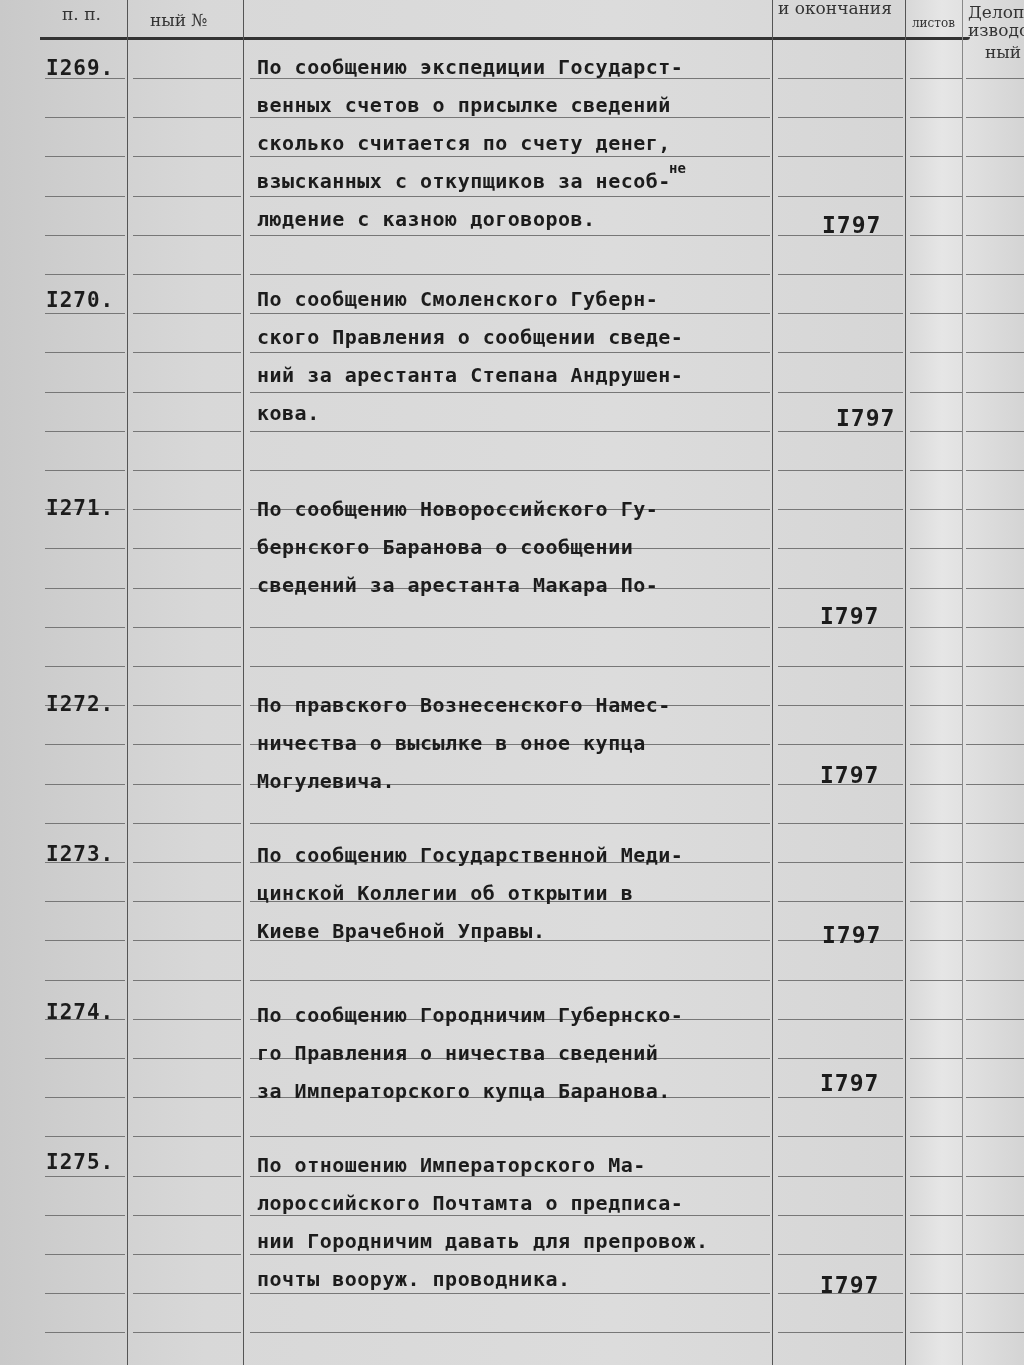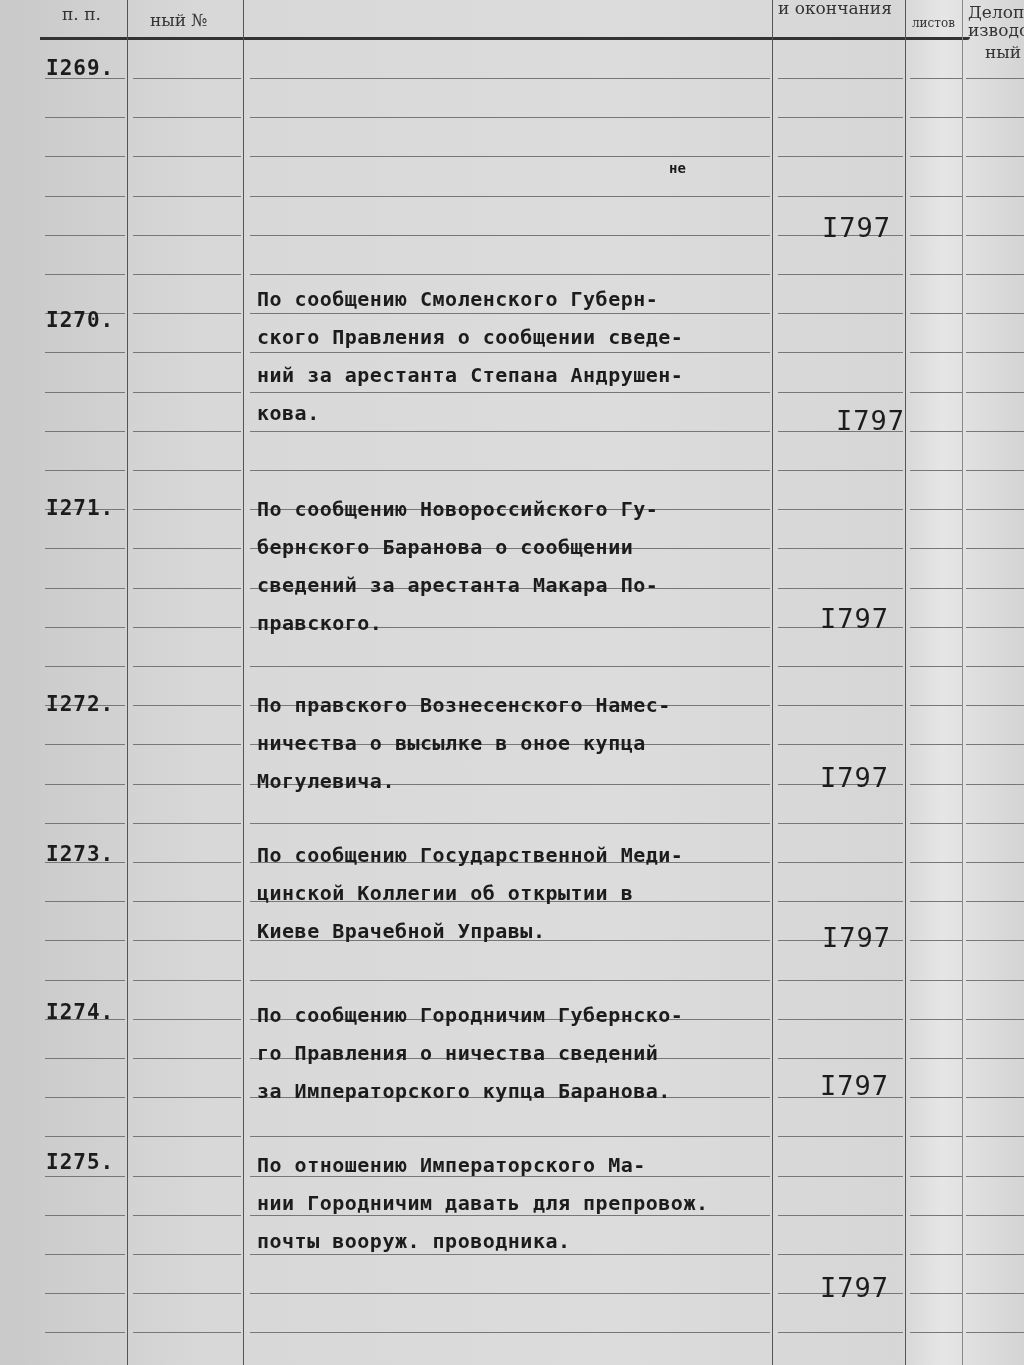--- a/index.html
+++ b/index.html
@@ -27,21 +27,21 @@
     position: absolute; left: 46px; font-size: 21px; font-weight: bold;
     letter-spacing: 1px; color: #1c1c1c;
   }
   .desc {
     position: absolute; left: 257px; width: 520px;
     font-size: 20px; font-weight: bold; line-height: 38px; color: #1c1c1c;
     letter-spacing: 0.5px;
   }
   .desc span { display: block; white-space: nowrap; }
   .year {
-    position: absolute; font-size: 27px; font-weight: normal; color: #1c1c1c; letter-spacing: 1px;
+    position: absolute; font-size: 23px; font-weight: bold; color: #1c1c1c; letter-spacing: 1px;
   }
 </style>
 </head>
 <body>
 
 <div class="page">
 
   <div class="hdr" style="left:62px;top:4px;">п. п.</div>
   <div class="hdr" style="left:150px;top:10px;">ный №</div>
   <div class="hdr" style="left:778px;top:-2px;">и окончания</div>
@@ -253,38 +253,44 @@
       <div class="rule" style="left: 966px; width: 58px; top: 1293px;"></div>
       <div class="rule" style="left: 45px; width: 80px; top: 1332px;"></div>
       <div class="rule" style="left: 133px; width: 108px; top: 1332px;"></div>
       <div class="rule" style="left: 250px; width: 520px; top: 1332px;"></div>
       <div class="rule" style="left: 778px; width: 125px; top: 1332px;"></div>
       <div class="rule" style="left: 910px; width: 52px; top: 1332px;"></div>
       <div class="rule" style="left: 966px; width: 58px; top: 1332px;"></div>
     </div>
 
   <div class="num" style="top:56px;">I269.</div>
+  <div class="desc" style="top:48px;">
+    <span>По сообщению экспедиции Государст-</span>
+    <span>венных счетов о присылке сведений</span>
+    <span>сколько считается по счету денег,</span>
+    <span>взысканных с откупщиков за несоб-</span>
+    <span>людение с казною договоров.</span>
+  </div>
   <div style="position:absolute;left:669px;top:160px;font-size:14px;font-weight:bold;">не</div>
   <div class="year" style="left:822px;top:212px;">I797</div>
 
-  <div class="num" style="top:288px;margin-top:20px;">I270.</div>
+  <div class="num" style="top:288px;">I270.</div>
   <div class="desc" style="top:280px;">
     <span>По сообщению Смоленского Губерн-</span>
     <span>ского Правления о сообщении сведе-</span>
     <span>ний за арестанта Степана Андрушен-</span>
     <span>кова.</span>
   </div>
   <div class="year" style="left:836px;top:405px;">I797</div>
 
   <div class="num" style="top:496px;">I271.</div>
   <div class="desc" style="top:490px;">
     <span>По сообщению Новороссийского Гу-</span>
     <span>бернского Баранова о сообщении</span>
     <span>сведений за арестанта Макара По-</span>
-    <span>правского.</span>
   </div>
   <div class="year" style="left:820px;top:603px;">I797</div>
 
   <div class="num" style="top:692px;">I272.</div>
   <div class="desc" style="top:686px;">
     <span>По правского Вознесенского Намес-</span>
     <span>ничества о высылке в оное купца</span>
     <span>Могулевича.</span>
   </div>
   <div class="year" style="left:820px;top:762px;">I797</div>
@@ -301,17 +307,18 @@
   <div class="desc" style="top:996px;">
     <span>По сообщению Городничим Губернско-</span>
     <span>го Правления о ничества сведений</span>
     <span>за Императорского купца Баранова.</span>
   </div>
   <div class="year" style="left:820px;top:1070px;">I797</div>
 
   <div class="num" style="top:1150px;">I275.</div>
   <div class="desc" style="top:1146px;">
     <span>По отношению Императорского Ма-</span>
+    <span>лороссийского Почтамта о предписа-</span>
     <span>нии Городничим давать для препровож.</span>
     <span>почты вооруж. проводника.</span>
   </div>
   <div class="year" style="left:820px;top:1272px;">I797</div>
 </div>
 
 </body></html>

